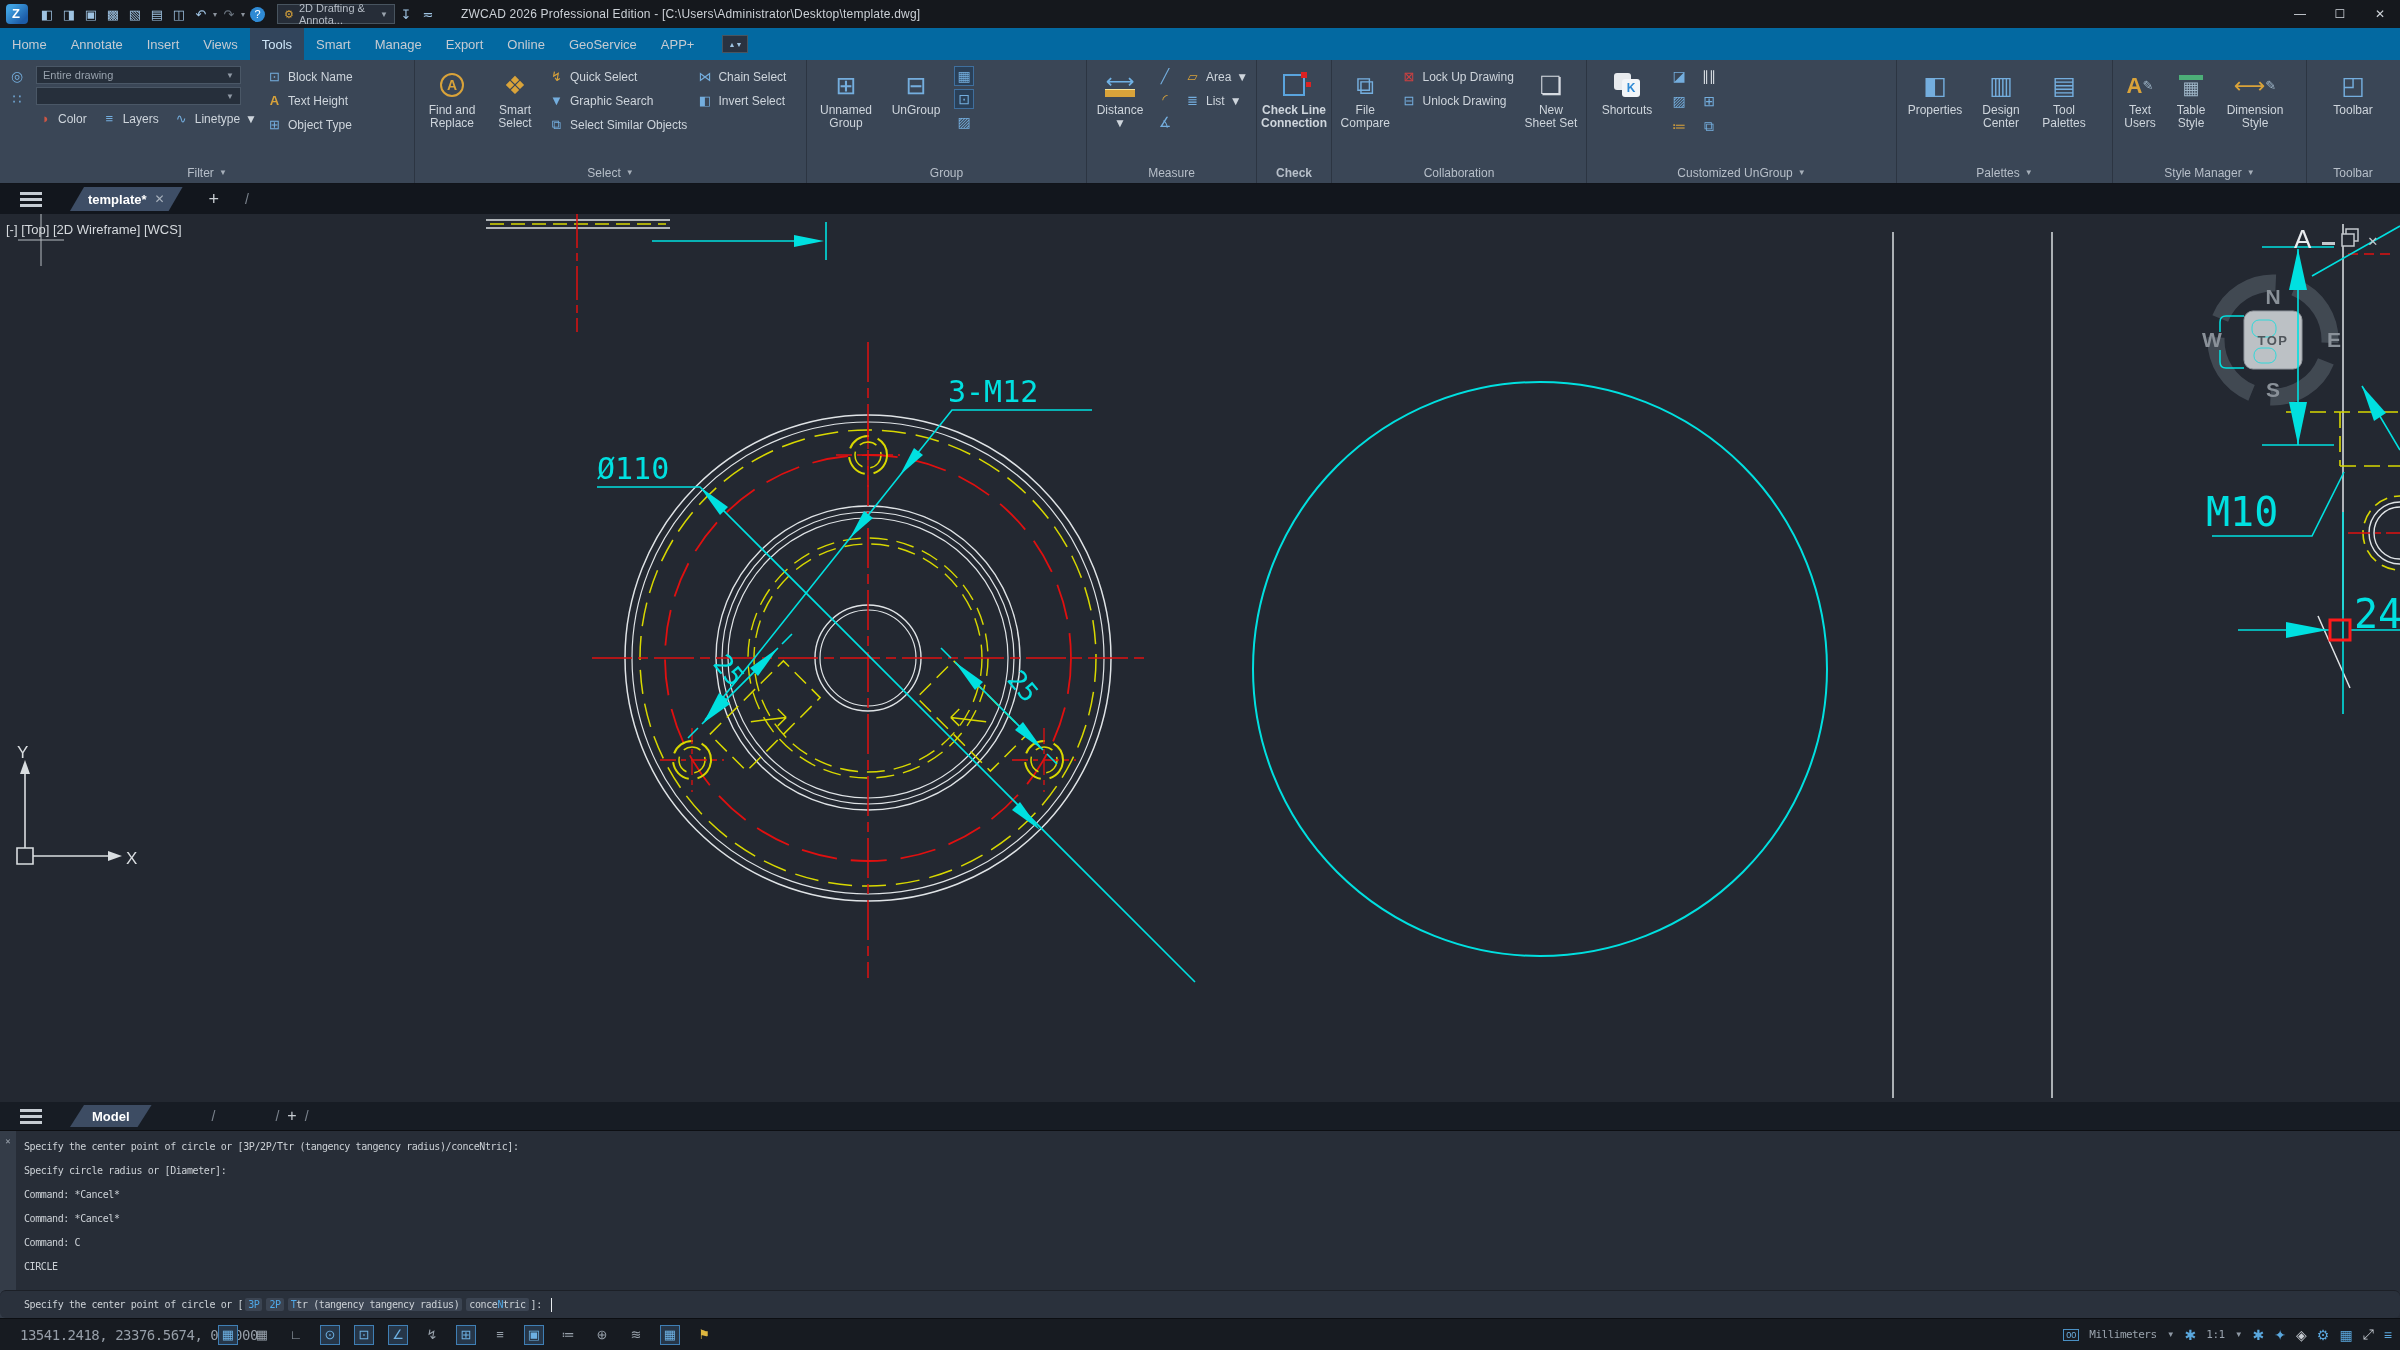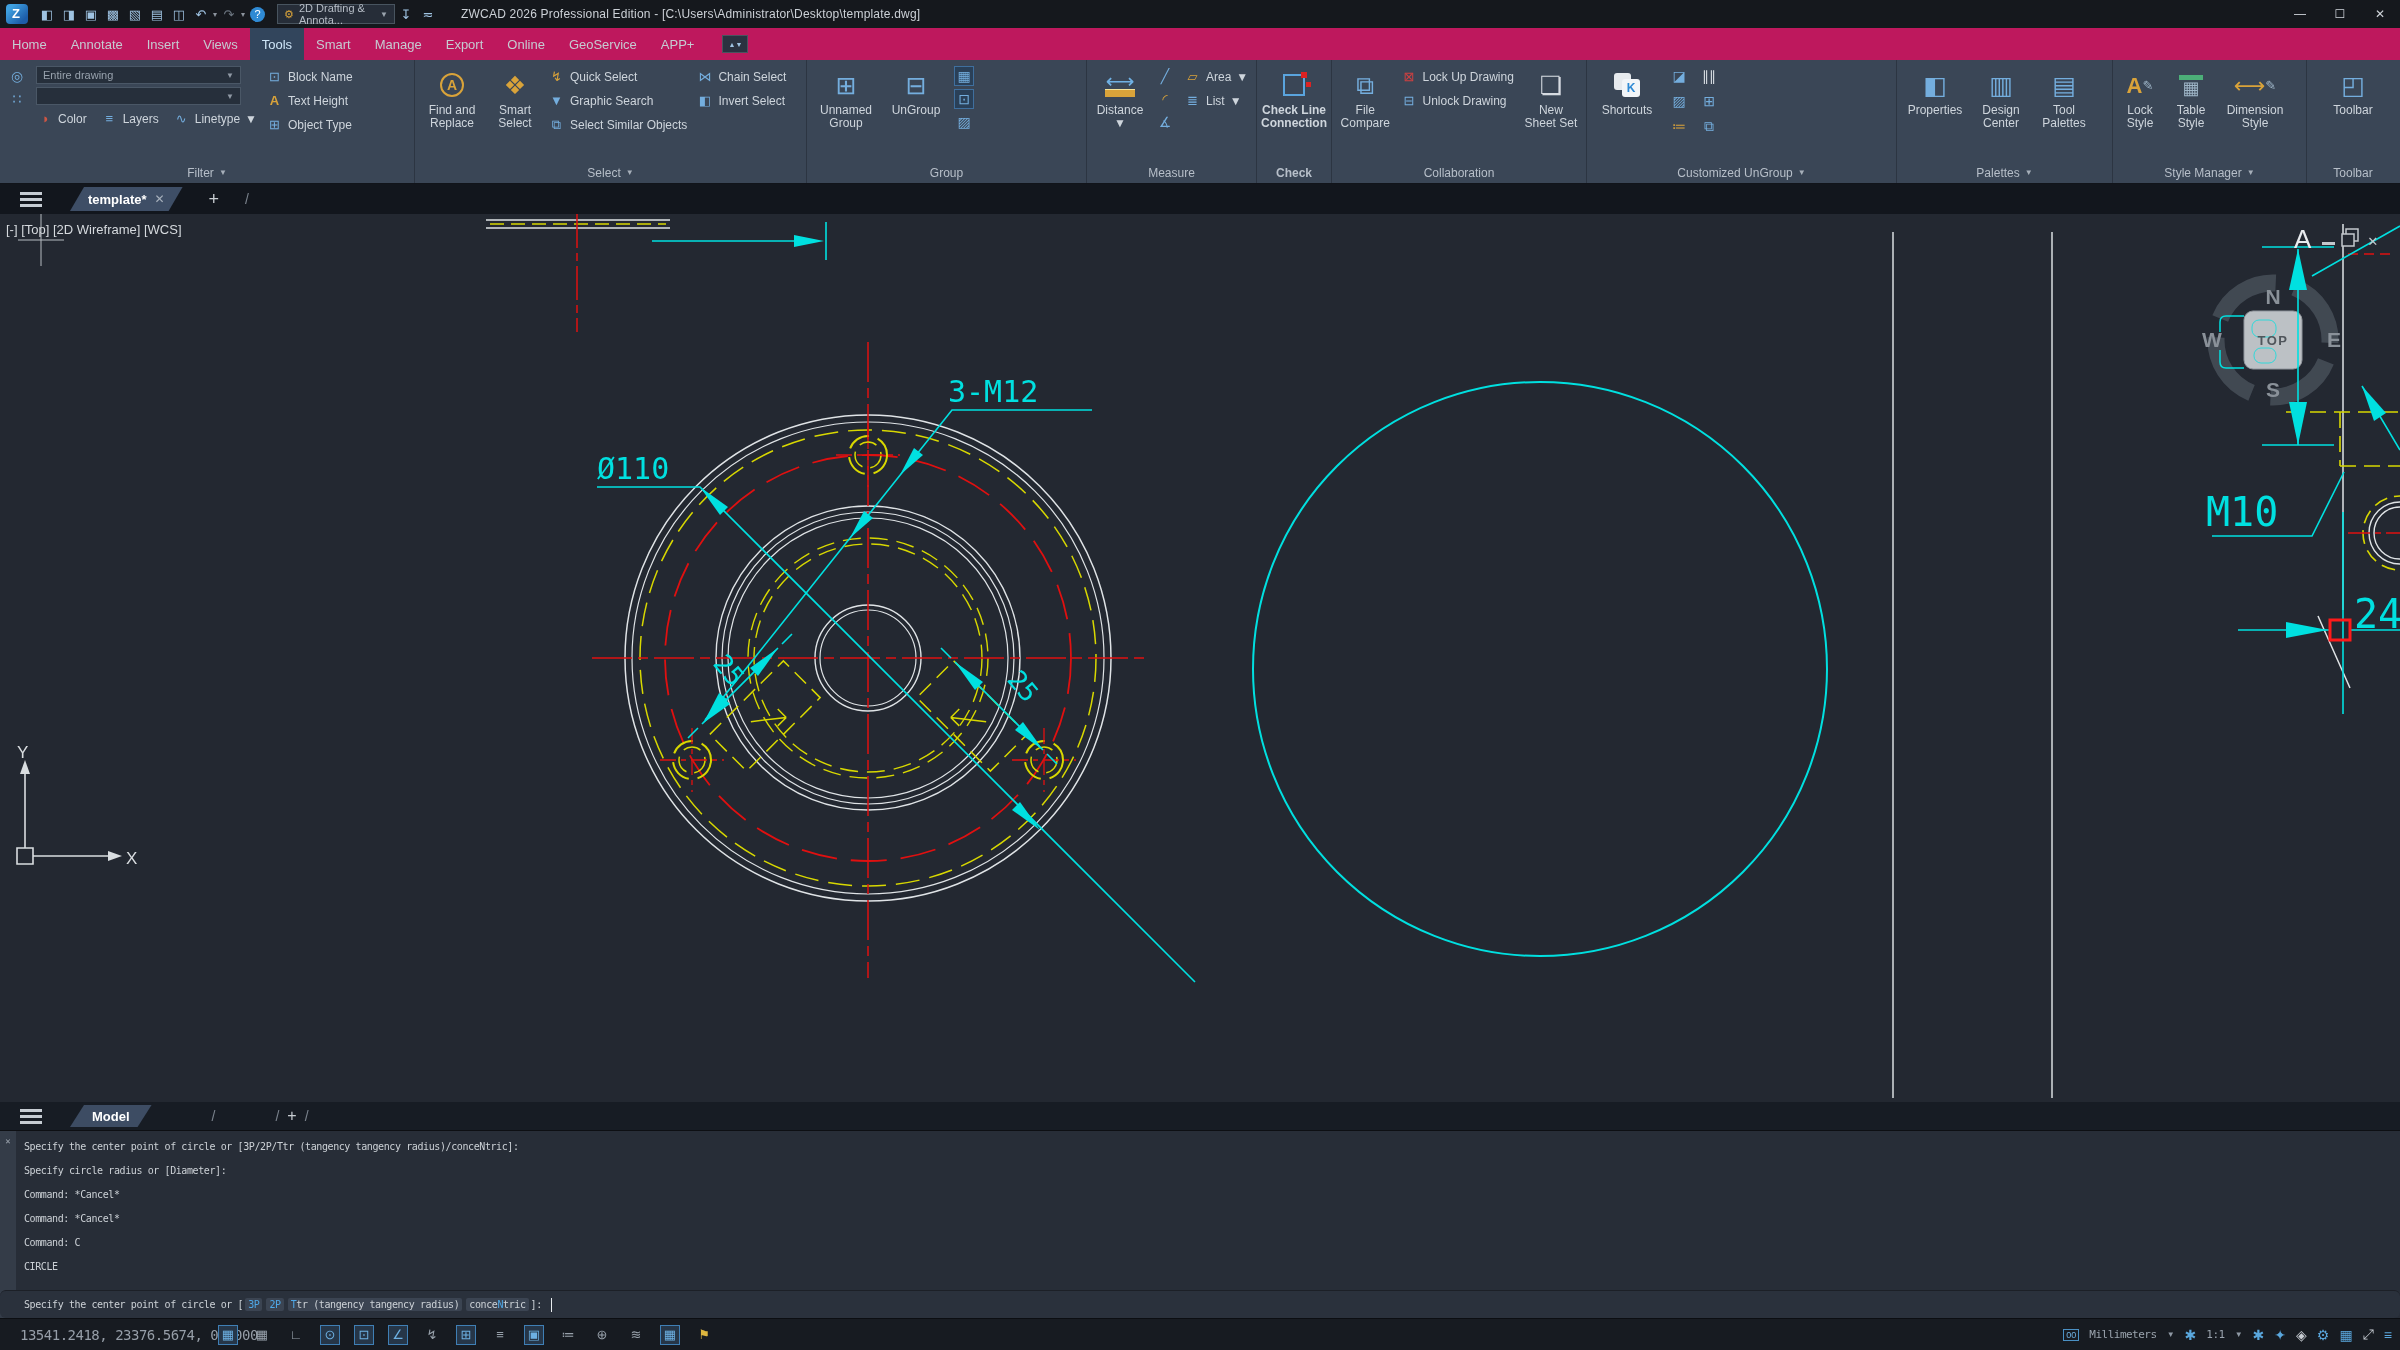--- a/index.html
+++ b/index.html
@@ -21,21 +21,21 @@
   .wscombo { display:flex; align-items:center; gap:5px; height:20px; margin-left:8px; padding:0 6px;
              background:#262d38; border:1px solid #48545f; font-size:11px; color:#b6bdc6; width:118px; }
   .wscombo .gear { color:#d9a33a; font-size:11px; }
   .wscombo .cbx { font-size:8px; color:#9aa3ad; margin-left:auto; }
   #win-title { margin-left:22px; font-size:12px; color:#ccd1d7; letter-spacing:.2px; }
   #win-controls { position:absolute; right:0; top:0; height:28px; display:flex; }
   #win-controls .wc { width:40px; height:28px; display:flex; align-items:center; justify-content:center;
                       color:#cfd4da; font-size:12px; }
 
   
-  #menubar { position:absolute; left:0; top:28px; width:2400px; height:32px; background:#be185d;
+  #menubar { position:absolute; left:0; top:28px; width:2400px; height:32px; background:#0369a1;
              display:flex; align-items:center; }
   .mitem { padding:0 12px; height:32px; display:flex; align-items:center; font-size:13px; color:#c6cbd2; }
   .mitem.active { background:#32455c; color:#cfe6f8; }
   .mcollapse { margin-left:16px; width:26px; height:18px; background:#2a3240; border:1px solid #49545f;
                display:flex; align-items:center; justify-content:center; gap:2px;
                font-size:7px; color:#9fc3e2; }
 
   
   #ribbon { position:absolute; left:0; top:60px; width:2400px; height:124px; background:#3a4656;
             display:flex; border-bottom:1px solid #11141a; }
@@ -418,21 +418,21 @@
         </div>
     </div>
 
     <div class="rsec" style="width:194px;">
       <div class="rbody">
         <div class="rbig" style="width:40px;">
           <span class="ric">
               <span class="yel" style="font-size:22px;font-weight:bold;">A</span>
               <span style="font-size:13px;color:#9fb6c8;">✎</span>
             </span>
-          <span>Lock Style</span>
+          <span>Text Users</span>
         </div>
         <div class="rbig" style="width:44px;">
           <span class="ric">
               <span class="tbl-ic">
                 <span class="t1"></span>
                 <span class="t2">▦</span>
               </span>
             </span>
           <span>Table Style</span>
         </div>

